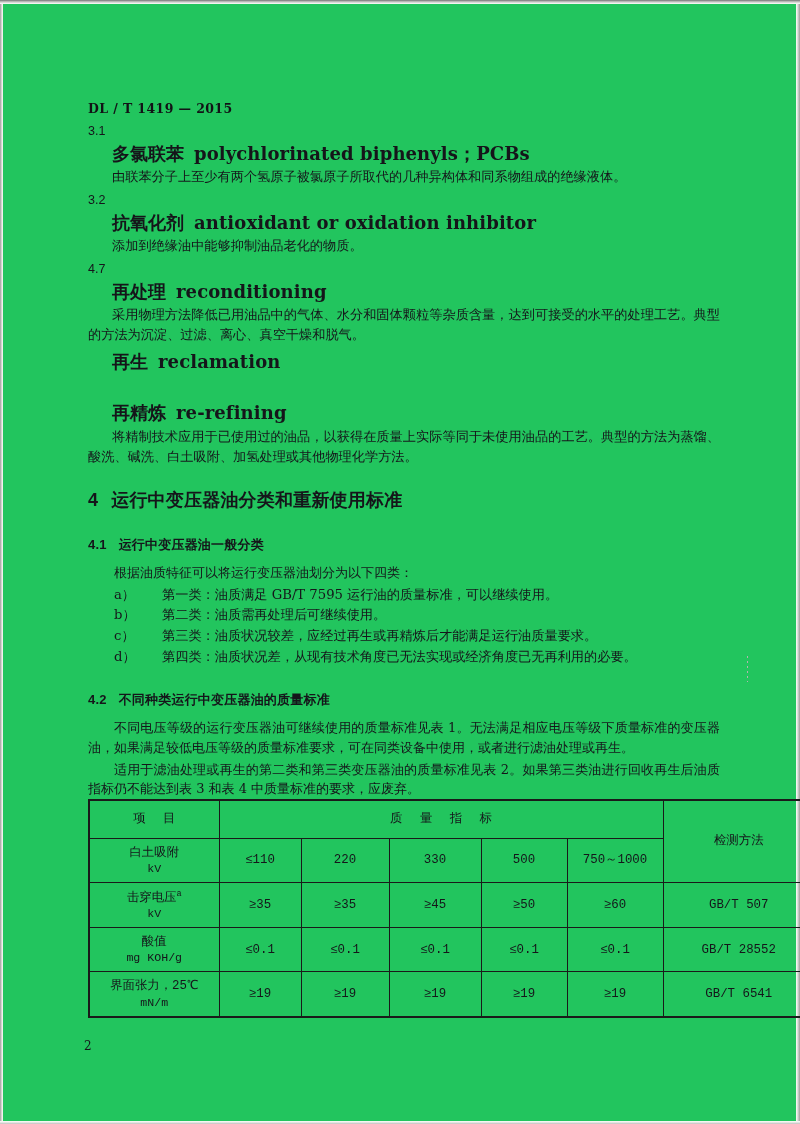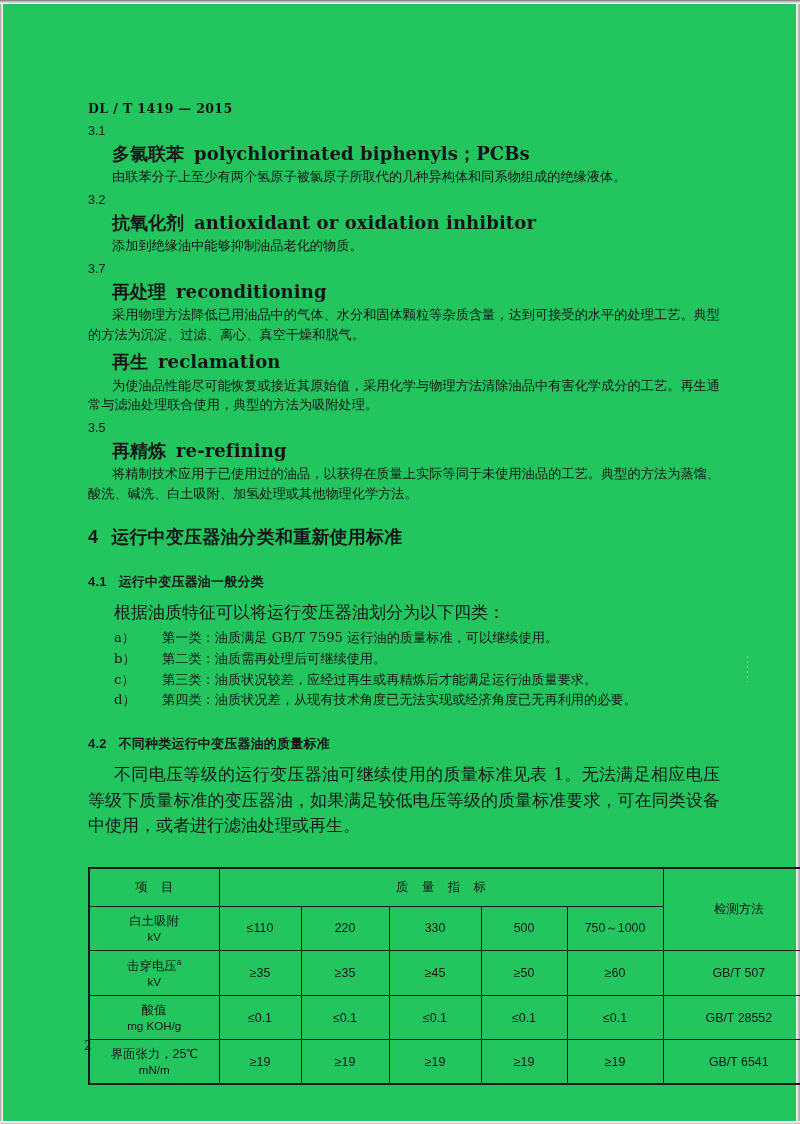--- a/index.html
+++ b/index.html
@@ -99,21 +99,21 @@
   .h2 {
     font-family: "Liberation Sans", sans-serif;
     font-weight: bold;
     font-size: 13px;
     margin: 24px 0 0 0;
     letter-spacing: .2px;
   }
   .h2 .n { margin-right: 12px; text-align: right; }
 
   .para {
-    font-size: 17px;
+    font-size: 13px;
     line-height: 1.52;
     margin: 9px 0 0 0;
     text-align: justify;
     text-justify: inter-ideograph;
   }
   .para .ind { padding-left: 26px; }
 
   
   .list { margin: 2px 0 0 0; }
   .li {
@@ -146,21 +146,21 @@
     margin: 0;
     table-layout: fixed;
   }
   table.t1 td {
     border: 1px solid #1a1a1a;
     text-align: center;
     vertical-align: middle;
     font-size: 12.4px;
     line-height: 1.3;
     padding: 6px 2px;
-    font-family: Liberation Sans, sans-serif;
+    font-family: Liberation Mono, monospace;
   }
   table.t1 .outer-t { border-top-width: 2px; }
   table.t1 .outer-b { border-bottom-width: 2px; }
   table.t1 .outer-l { border-left-width: 2px; }
   table.t1 .outer-r { border-right-width: 2px; }
   .cell2 { font-size: 12.4px; }
   .cell2 .l2 { font-size: 11.6px; display: block; }
   .spaced { letter-spacing: 5px; padding-left: 5px; }
   .sup { font-size: 8.5px; vertical-align: super; }
   .rowh { height: 38px; }
@@ -201,36 +201,35 @@
 
     <div>
       <div class="clause-num">3.2</div>
       <div class="term-line">
         <span>抗氧化剂</span><span class="en">antioxidant or oxidation inhibitor</span>
       </div>
       <div class="term-def"><span class="ind"></span><span>添加到绝缘油中能够抑制油品老化的物质。</span></div>
     </div>
 
     <div>
-      <div class="clause-num">3.7</div>
+      <div class="clause-num">4.7</div>
       <div class="term-line">
         <span>再处理</span><span class="en">reconditioning</span>
       </div>
       <div class="term-def"><span class="ind"></span><span>采用物理方法降低已用油品中的气体、水分和固体颗粒等杂质含量，达到可接受的水平的处理工艺。典型的方法为沉淀、过滤、离心、真空干燥和脱气。</span></div>
     </div>
 
     <div>
       <div class="term-line">
         <span>再生</span><span class="en">reclamation</span>
       </div>
-      <div class="term-def"><span class="ind"></span><span>为使油品性能尽可能恢复或接近其原始值，采用化学与物理方法清除油品中有害化学成分的工艺。再生通常与滤油处理联合使用，典型的方法为吸附处理。</span></div>
-    </div>
-
-    <div>
-      <div class="clause-num">3.5</div>
+      <div class="term-def"><span class="ind"></span></div>
+    </div>
+
+    <div>
       <div class="term-line">
         <span>再精炼</span><span class="en">re-refining</span>
       </div>
       <div class="term-def"><span class="ind"></span><span>将精制技术应用于已使用过的油品，以获得在质量上实际等同于未使用油品的工艺。典型的方法为蒸馏、酸洗、碱洗、白土吸附、加氢处理或其他物理化学方法。</span></div>
     </div>
 
     <div class="h1">
       <span class="n">4</span><span>运行中变压器油分类和重新使用标准</span>
     </div>
 
@@ -255,21 +254,21 @@
       <div class="li">
         <span class="lbl">d）</span>
         <span class="txt">第四类：油质状况差，从现有技术角度已无法实现或经济角度已无再利用的必要。</span>
       </div>
     </div>
 
     <div class="h2">
       <span class="n">4.2</span><span>不同种类运行中变压器油的质量标准</span>
     </div>
     <div class="para"><span class="ind"></span><span>不同电压等级的运行变压器油可继续使用的质量标准见表 1。无法满足相应电压等级下质量标准的变压器油，如果满足较低电压等级的质量标准要求，可在同类设备中使用，或者进行滤油处理或再生。</span></div>
-    <div class="para" style="margin-top:2px;"><span class="ind"></span></div>
+    <div class="para" style="margin-top:2px;"><span class="ind"></span><span>适用于滤油处理或再生的第二类和第三类变压器油的质量标准见表 2。如果第三类油进行回收再生后油质指标仍不能达到表 3 和表 4 中质量标准的要求，应废弃。</span></div>
 
 
     <table class="t1">
       <colgroup>
         <col style="width:130px">
         <col style="width:82px">
         <col style="width:88px">
         <col style="width:92px">
         <col style="width:86px">
         <col style="width:96px">

